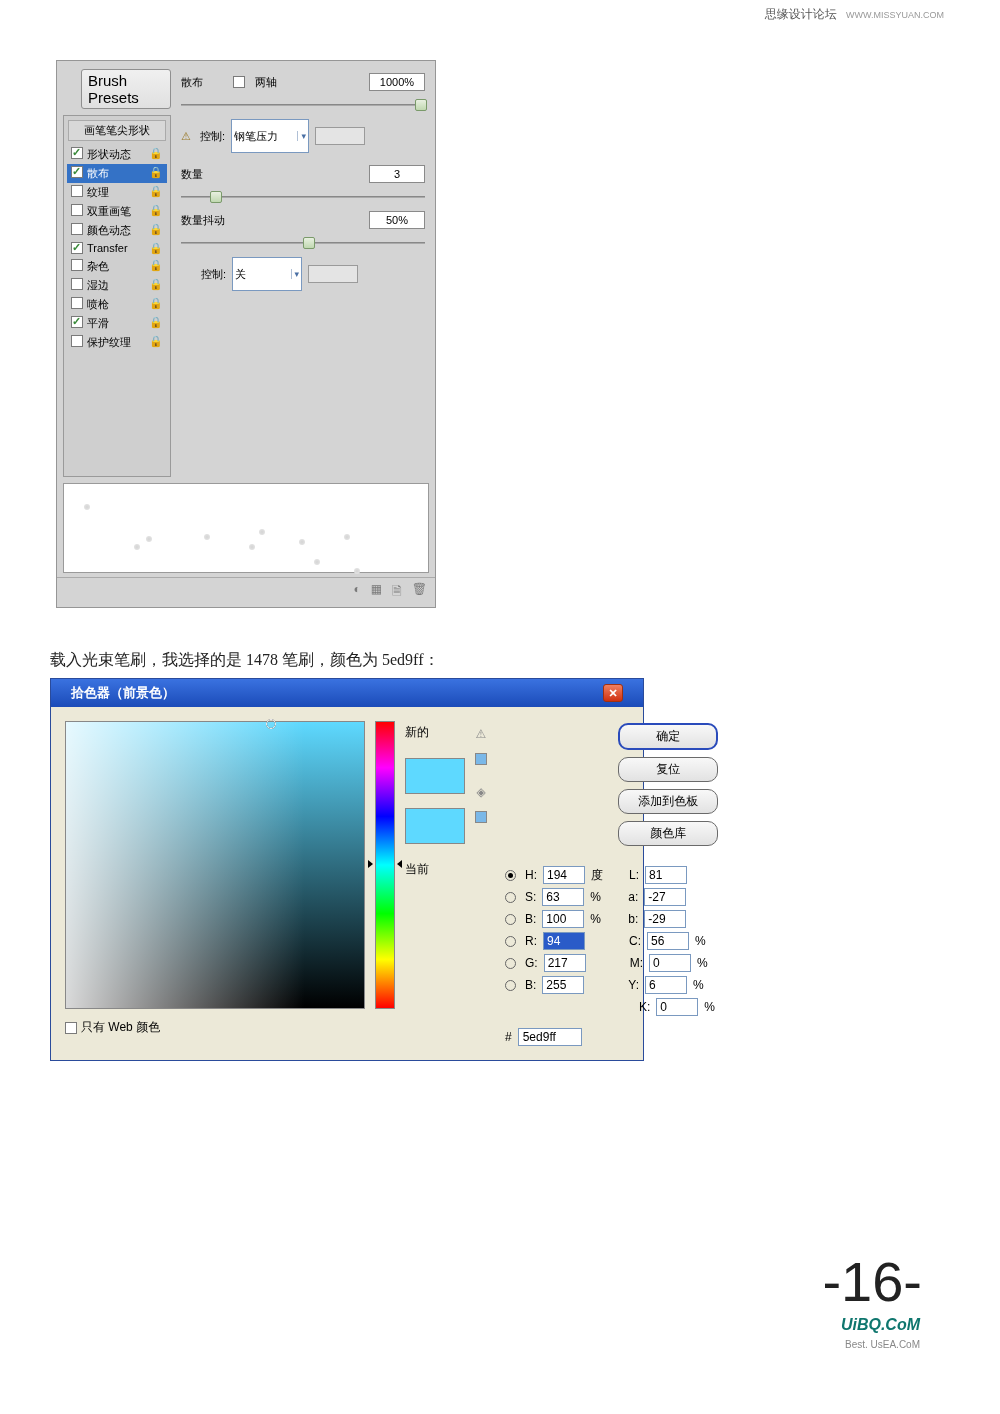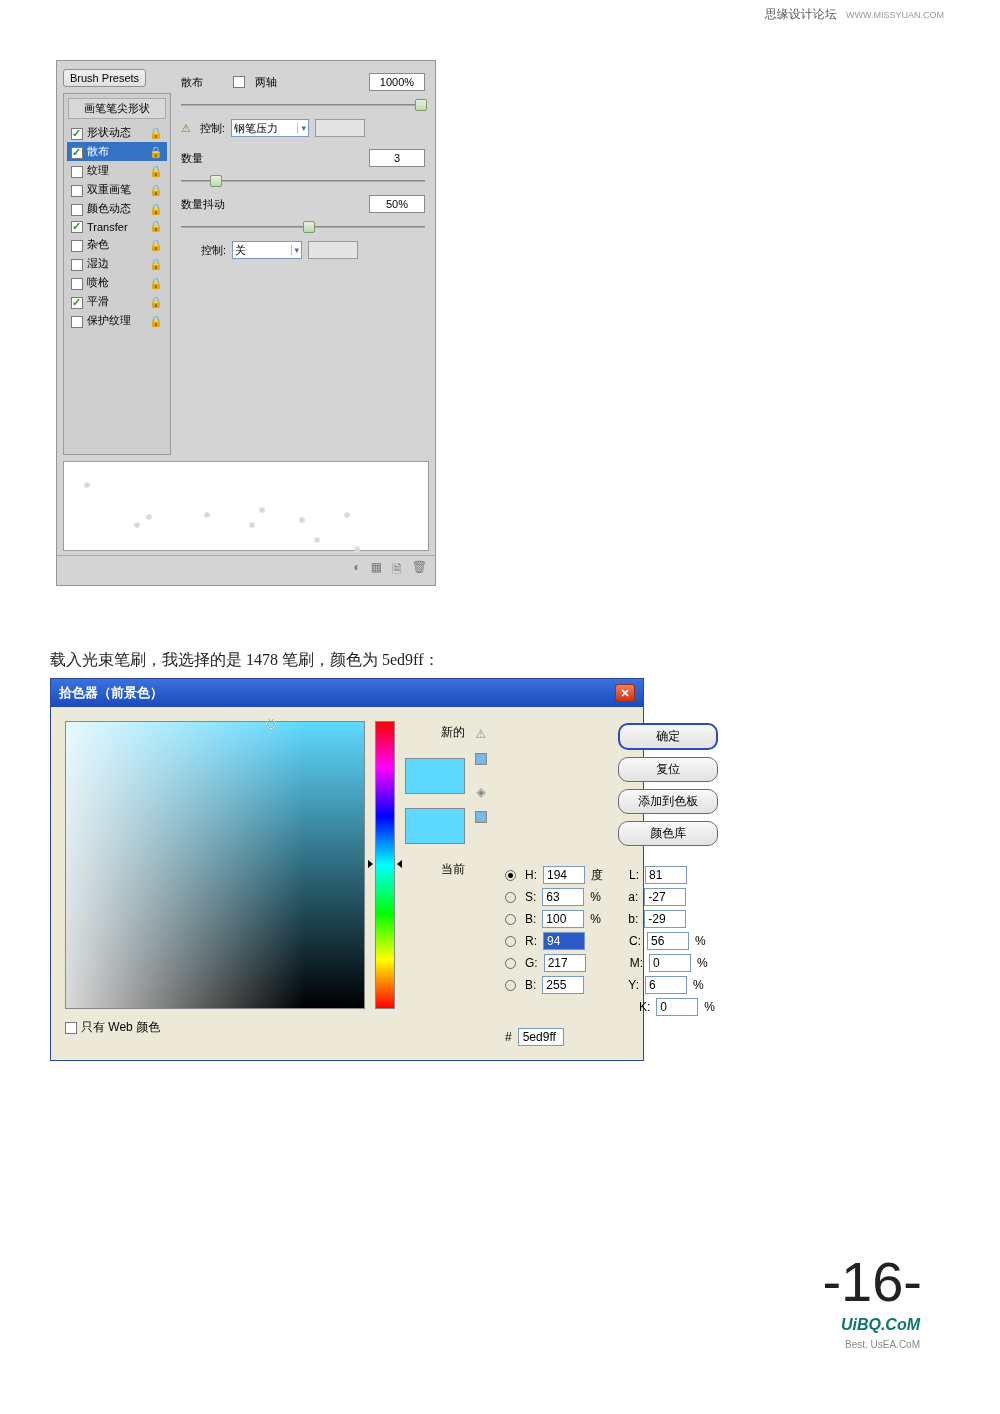--- a/index.html
+++ b/index.html
@@ -8,71 +8,71 @@
 .hdr-en { font-size: 9px; color: #999; margin-left: 6px; }
 
 
 .brush-panel { position: absolute; left: 56px; top: 60px; width: 380px; border: 1px solid #969696; background: #d4d4d4; }
 .bp-header { display: flex; align-items: center; background: linear-gradient(#c9c9c9,#bcbcbc); border-bottom: 1px solid #9a9a9a; padding: 3px 6px; font-size: 11px; color: #444; }
 .bp-header-title { flex: 1; }
 .bp-header-icons { display: flex; gap: 4px; }
 .hicon { color: #6a6a6a; font-size: 10px; }
 .bp-body { display: flex; padding: 6px; gap: 6px; }
 .bp-left { width: 108px; }
-.bp-presets-btn { background: linear-gradient(#f0f0f0,#e0e0e0); border: 1px solid #8f8f8f; border-radius: 3px; padding: 2px 6px; font-size: 11px; margin: 2px 0 6px 0; display: inline-block; }
+.bp-presets-btn { background: linear-gradient(#f0f0f0,#e0e0e0); border: 1px solid #8f8f8f; border-radius: 3px; padding: 2px 6px; font-size: 15px; margin: 2px 0 6px 18px; display: inline-block; }
 .bp-optbox { border: 1px solid #9a9a9a; background: #cfcfcf; padding: 2px 0; height: 362px; }
 .bp-opt-head { background: #d8d8d8; border: 1px solid #aaa; margin: 2px 4px 4px 4px; padding: 2px 4px; font-size: 11px; text-align: center; }
-.bp-opt { display: flex; align-items: flex-end; padding: 2px 4px; margin: 0 3px; font-size: 11px; position: relative; }
+.bp-opt { display: flex; align-items: flex-start; padding: 2px 4px; margin: 0 3px; font-size: 11px; position: relative; }
 .bp-opt.selected { background: #3472c6; color: #fff; }
 .chk { width: 12px; height: 12px; border: 1px solid #7a7a7a; background: #fff; margin-right: 4px; position: relative; display: inline-block; }
 .chk.on::after { content: "✓"; position: absolute; top: -2px; left: 0; font-size: 11px; color: #3a8a3a; font-weight: bold; }
 .lock { margin-left: auto; color: #7a7a7a; font-size: 11px; }
 .bp-right { flex: 1; padding: 0 4px; }
 .rrow { display: flex; align-items: center; margin: 6px 0; gap: 6px; font-size: 11px; }
 .rlabel { width: 46px; }
 .rinput { width: 56px; height: 18px; border: 1px solid #8a8a8a; background: #fff; text-align: center; font-size: 11px; padding: 0 2px; }
 .rinput-wide { width: 50px; height: 18px; border: 1px solid #9a9a9a; background: #e4e4e4; }
-.dropdown { height: 18px; border: 1px solid #7a99c0; background: #fff; display: flex; align-items: center; padding: 0 2px; font-size: 11px; }
+.dropdown { height: 18px; border: 1px solid #7a99c0; background: #fff; display: flex; align-items: center; padding: 16px 2px; font-size: 11px; }
 .dd-arrow { margin-left: auto; color: #4a6fa4; font-size: 9px; border-left: 1px solid #b0c0d6; padding-left: 3px; }
 .slider { height: 16px; position: relative; margin: 2px 0 6px 0; }
 .slider-track { position: absolute; top: 7px; left: 0; right: 0; height: 2px; background: #aaa; border-top: 1px solid #888; }
 .slider-thumb { position: absolute; top: 2px; width: 12px; height: 12px; background: linear-gradient(#e8f0e0,#c0d8b0); border: 1px solid #7a9a6a; border-radius: 2px; }
 .warn { color: #9a7a2a; margin-right: 3px; font-size: 11px; }
 .bp-preview { margin: 0 6px 4px 6px; height: 90px; background: #fff; border: 1px solid #9a9a9a; position: relative; }
 .dot { position: absolute; width: 6px; height: 6px; background: radial-gradient(#d4d4d4,#e8e8e8); border-radius: 50%; }
 .bp-footer { display: flex; justify-content: flex-end; gap: 10px; padding: 4px 8px; border-top: 1px solid #aaa; }
 .ficon { color: #7a7a7a; font-size: 12px; }
 
 .caption { position: absolute; left: 50px; top: 650px; font-size: 16px; color: #222; font-family: SimSun, serif; }
 
 
 .cp { position: absolute; left: 50px; top: 678px; width: 594px; border: 1px solid #2a4b9b; background: #ece9d8; }
-.cp-title { background: linear-gradient(#3a72e0,#1b4bb8); color: #fff; padding: 5px 8px; font-size: 13px; font-weight: bold; display: flex; align-items: center; }
+.cp-title { background: linear-gradient(#3a72e0,#1b4bb8); color: #fff; padding: 5px 20px; font-size: 13px; font-weight: bold; display: flex; align-items: center; }
 .cp-close { margin-left: auto; width: 20px; height: 18px; background: linear-gradient(#f08060,#d03010); border: 1px solid #a03010; border-radius: 3px; color: #fff; display: flex; align-items: center; justify-content: center; font-size: 11px; }
 .cp-body { padding: 14px; display: flex; gap: 10px; }
 .cp-field { width: 300px; height: 288px; border: 1px solid #888; background: linear-gradient(to bottom, #5ed9ff 0%, #183840 60%, #000 100%); position: relative; }
 .cp-field::before { content:""; position:absolute; inset:0; background: linear-gradient(to right, #fff 0%, transparent 70%); mix-blend-mode: screen; opacity: 0.0; }
 .cp-field-grad { position:absolute; inset:0; background: linear-gradient(to right, rgba(255,255,255,0.85), rgba(255,255,255,0) 80%), linear-gradient(to bottom, #5ed9ff, #000); }
 .cp-cursor { position: absolute; top: -3px; left: 200px; width: 10px; height: 10px; border: 1px solid #000; border-radius: 50%; }
 .cp-cursor::after { content:""; position:absolute; inset:-1px; border:1px solid #fff; border-radius:50%; }
 .cp-hue { width: 20px; height: 288px; background: linear-gradient(to bottom, #ff0000 0%, #ff00ff 16%, #0000ff 33%, #00ffff 50%, #00ff00 67%, #ffff00 83%, #ff0000 100%); border: 1px solid #888; position: relative; }
 .hue-ptr { position: absolute; left: -8px; top: 138px; width: 0; height: 0; border-top: 4px solid transparent; border-bottom: 4px solid transparent; border-left: 5px solid #000; }
 .hue-ptr-r { position: absolute; right: -8px; top: 138px; width: 0; height: 0; border-top: 4px solid transparent; border-bottom: 4px solid transparent; border-right: 5px solid #000; }
-.cp-mid { display: flex; flex-direction: column; align-items: flex-end; gap: 14px; }
+.cp-mid { display: flex; flex-direction: column; align-items: flex-start; gap: 14px; }
 .swatch { width: 60px; height: 36px; border: 1px solid #888; }
 .swlabel { font-size: 12px; margin: 3px 0; }
 .cp-right { margin-left: auto; display: flex; flex-direction: column; gap: 7px; width: 100px; align-items: stretch; padding-top: 2px; }
 .cp-btn { border: 1px solid #6a6a6a; background: linear-gradient(#f8f8f8,#e2e2e2); border-radius: 10px; padding: 3px 8px; font-size: 12px; text-align: center; }
 .cp-btn.primary { border: 2px solid #2a4bbb; }
 .radio { width: 11px; height: 11px; border: 1px solid #666; border-radius: 50%; display: inline-block; margin-right: 3px; vertical-align: middle; position: relative; }
 .radio.on::after { content:""; position:absolute; inset:2px; background:#000; border-radius:50%; }
 .vinput { width: 42px; height: 18px; border: 1px solid #7a99c0; background: #fff; text-align: left; padding: 0 3px; font-size: 12px; }
 .vinput.sel { background: #2a5bc8; color: #fff; }
 .hex-row { display: flex; align-items: center; gap: 6px; margin-top: 8px; font-size: 12px; }
-.hex-input { width: 46px; height: 18px; border: 1px solid #7a99c0; background: #fff; padding: 0 4px; font-size: 12px; }
+.hex-input { width: 64px; height: 18px; border: 1px solid #7a99c0; background: #fff; padding: 0 4px; font-size: 12px; }
 .web-chk { display: flex; align-items: center; font-size: 12px; margin-top: 10px; }
 .cp-info-icons { display: flex; flex-direction: column; gap: 12px; margin-top: 6px; align-items: center; }
 .tinybox { width: 12px; height: 12px; border: 1px solid #888; background: #7ab8e8; }
 
 .pager { position: absolute; right: 78px; bottom: 100px; font-size: 56px; font-family: Arial; color: #222; font-weight: normal; }
 .watermark { position: absolute; right: 80px; bottom: 80px; font-size: 16px; color: #0f766e; font-weight: bold; font-style: italic; }
 .wm2 { position: absolute; right: 80px; bottom: 64px; font-size: 10px; color: #888; }
 </style>
 </head>
 <body>

